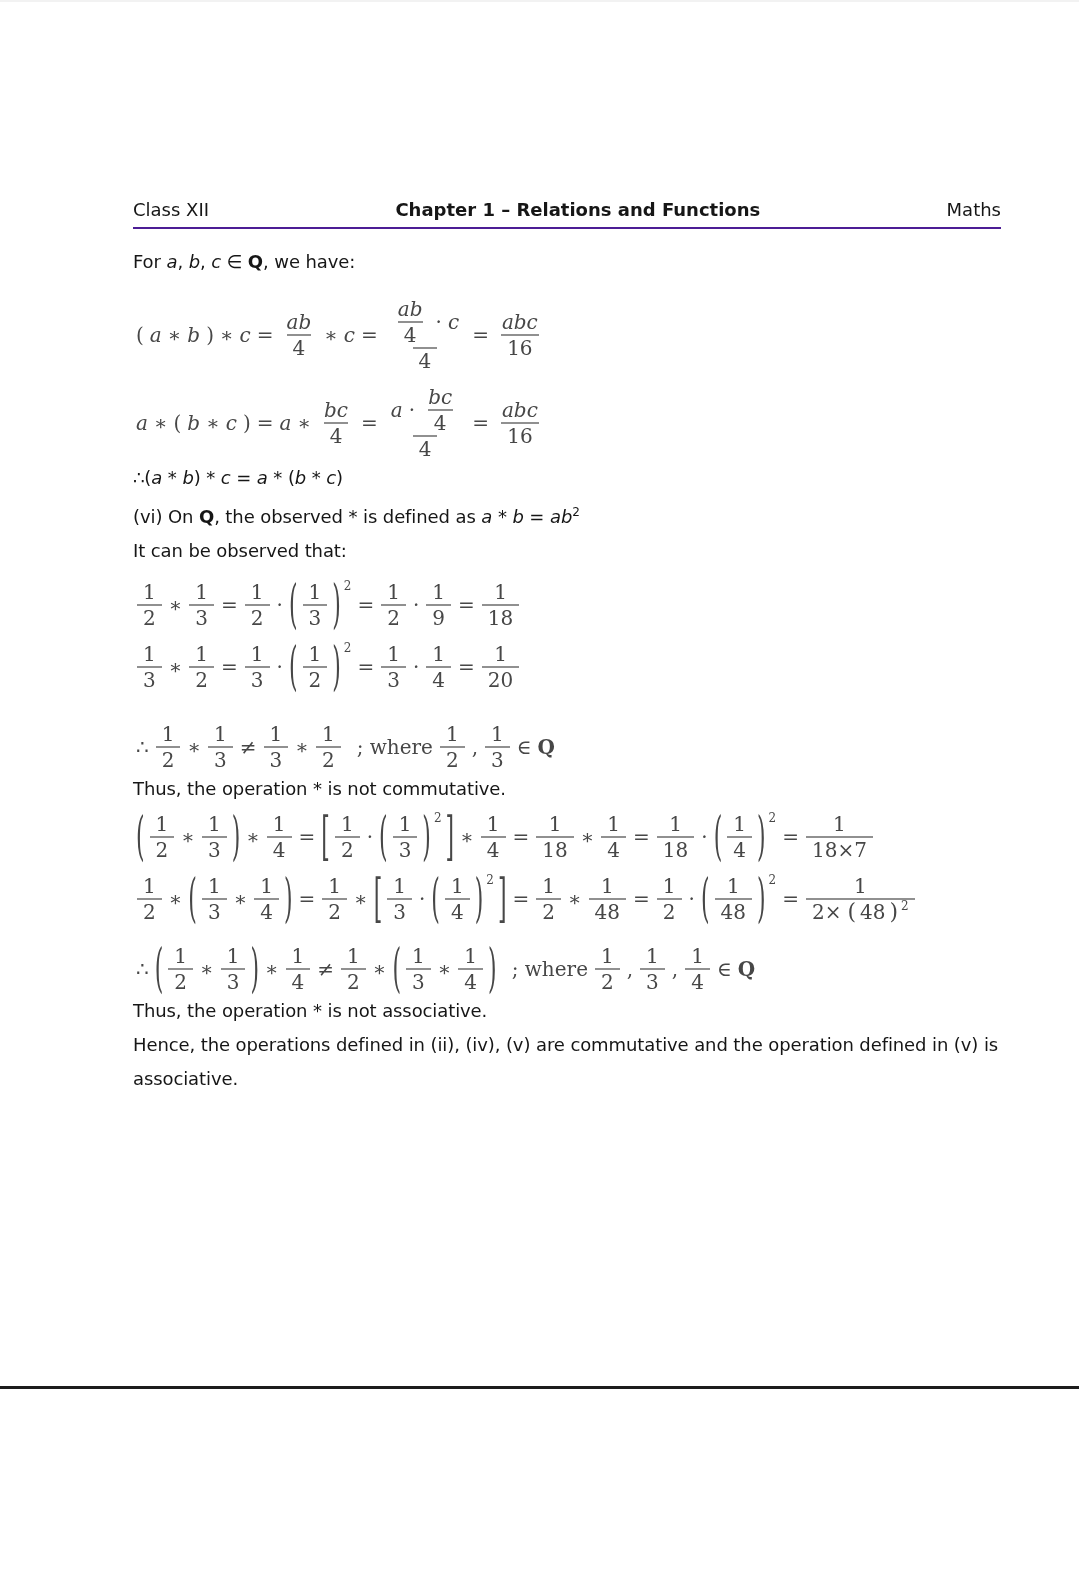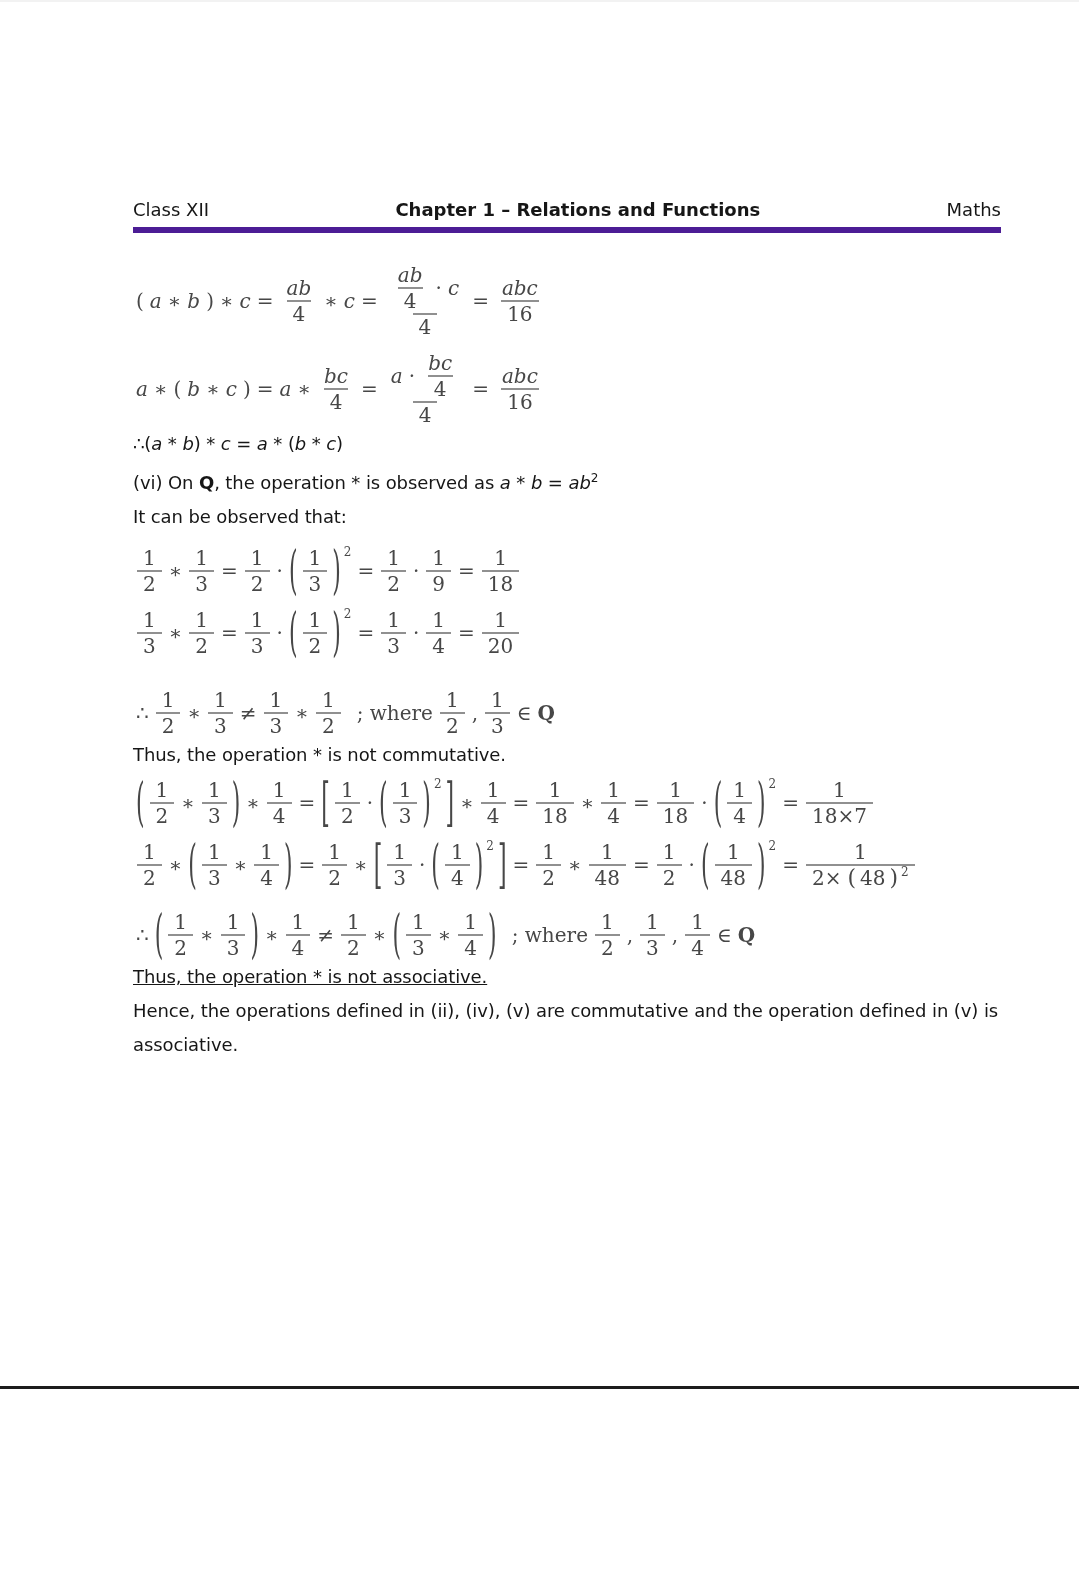--- a/index.html
+++ b/index.html
@@ -1,21 +1,21 @@
 <!DOCTYPE html>
 <html><head>
 <meta charset="utf-8">
 <style>
   html,body{margin:0;padding:0;background:#ffffff;}
   .page{position:relative;width:1079px;height:1591px;background:#ffffff;overflow:hidden;
         border-top:2px solid #f2f2f2;font-family:"DejaVu Sans","Liberation Sans",sans-serif;color:#161616;}
 
   
   .page-header{position:absolute;top:197px;left:133px;right:78px;display:flex;align-items:baseline;
-               border-bottom:6px solid #4c1d95;padding-bottom:7px;font-size:18px;}
+               border-bottom:2px solid #4c1d95;padding-bottom:7px;font-size:18px;}
   .h-center{flex:1;text-align:center;font-weight:bold;}
 
   
   .page-body{position:absolute;top:243px;left:133px;width:868px;}
   p.tline{margin:0;font-size:18px;line-height:34px;letter-spacing:-0.1px;}
   p.tline sup{font-size:12px;}
   .it{font-style:italic;}
   .bd{font-weight:bold;}
   .wide{letter-spacing:-0.3px;}
 
@@ -24,21 +24,21 @@
   .eq-assoc-lhs{margin-top:18px;}
   .eq-assoc-rhs{margin-top:12px;}
   .t-therefore{margin-top:12px;}
   .eq-comm-1{margin-top:12px;}
   .eq-comm-2{margin-top:12px;}
   .eq-comm-conclusion{margin-top:30px;}
   .t-gap{margin-top:12px;}
   .eq-assoc-obs-1{margin-top:6px;}
   .eq-assoc-obs-2{margin-top:12px;}
   .eq-assoc-conclusion{margin-top:20px;}
-  .t-gap2{margin-top:8px;text-decoration:underline;}
+  .t-gap2{margin-top:8px;}
 
   .mrow{display:inline-flex;align-items:center;}
   .mt{display:inline-block;margin:0 3px;line-height:1.2;white-space:pre;}
   .mt.i{font-style:italic;}
   .mt.b{font-weight:bold;}
   .mfrac{display:inline-flex;flex-direction:column;align-items:center;margin:0 4px;}
   .mfrac > .num,.mfrac > .den{padding:0 3px;}
   .mfrac > .den{border-top:2px solid #909090;}
   .mgroup{display:inline-flex;align-items:center;margin:0 2px;}
   .paren{display:inline-block;font-size:1.1em;line-height:1;margin:0 1px;transform-origin:50% 50%;}
@@ -54,20 +54,21 @@
 
 <div class="page">
 
   <header class="page-header">
     <span class="h-left">Class XII</span>
     <span class="h-center">Chapter 1 – Relations and Functions</span>
     <span class="h-right">Maths</span>
   </header>
 
   <main class="page-body">
+    <p class="tline"><span>For </span><span class="it">a</span><span>, </span><span class="it">b</span><span>, </span><span class="it">c</span><span> ∈ </span><span class="bd">Q</span><span>, we have:</span></p>
 
     <div class="equation eq-assoc-lhs"><span class="mrow">
           <span class="mt r">(</span>
           <span class="mt i">a</span>
           <span class="mt r">∗</span>
           <span class="mt i">b</span>
           <span class="mt r">)</span>
           <span class="mt r">∗</span>
           <span class="mt i">c</span>
           <span class="mt r">=</span>
@@ -151,21 +152,21 @@
             <span class="mrow num">
               <span class="mt i">abc</span>
             </span>
             <span class="mrow den">
               <span class="mt r">16</span>
             </span>
           </span>
         </span></div>
 
     <p class="tline t-therefore"><span>∴(</span><span class="it">a</span><span> * </span><span class="it">b</span><span>) * </span><span class="it">c</span><span> = </span><span class="it">a</span><span> * (</span><span class="it">b</span><span> * </span><span class="it">c</span><span>)</span></p>
-    <p class="tline"><span>(vi) On </span><span class="bd">Q</span><span>, the operation * is observed as </span><span class="it">a</span><span> * </span><span class="it">b</span><span> = </span><span class="it">ab</span><sup>2</sup></p>
+    <p class="tline"><span>(vi) On </span><span class="bd">Q</span><span>, the observed * is defined as </span><span class="it">a</span><span> * </span><span class="it">b</span><span> = </span><span class="it">ab</span><sup>2</sup></p>
     <p class="tline"><span>It can be observed that:</span></p>
 
     <div class="equation eq-comm-1"><span class="mrow">
           <span class="mfrac">
             <span class="mrow num">
               <span class="mt r">1</span>
             </span>
             <span class="mrow den">
               <span class="mt r">2</span>
             </span>

